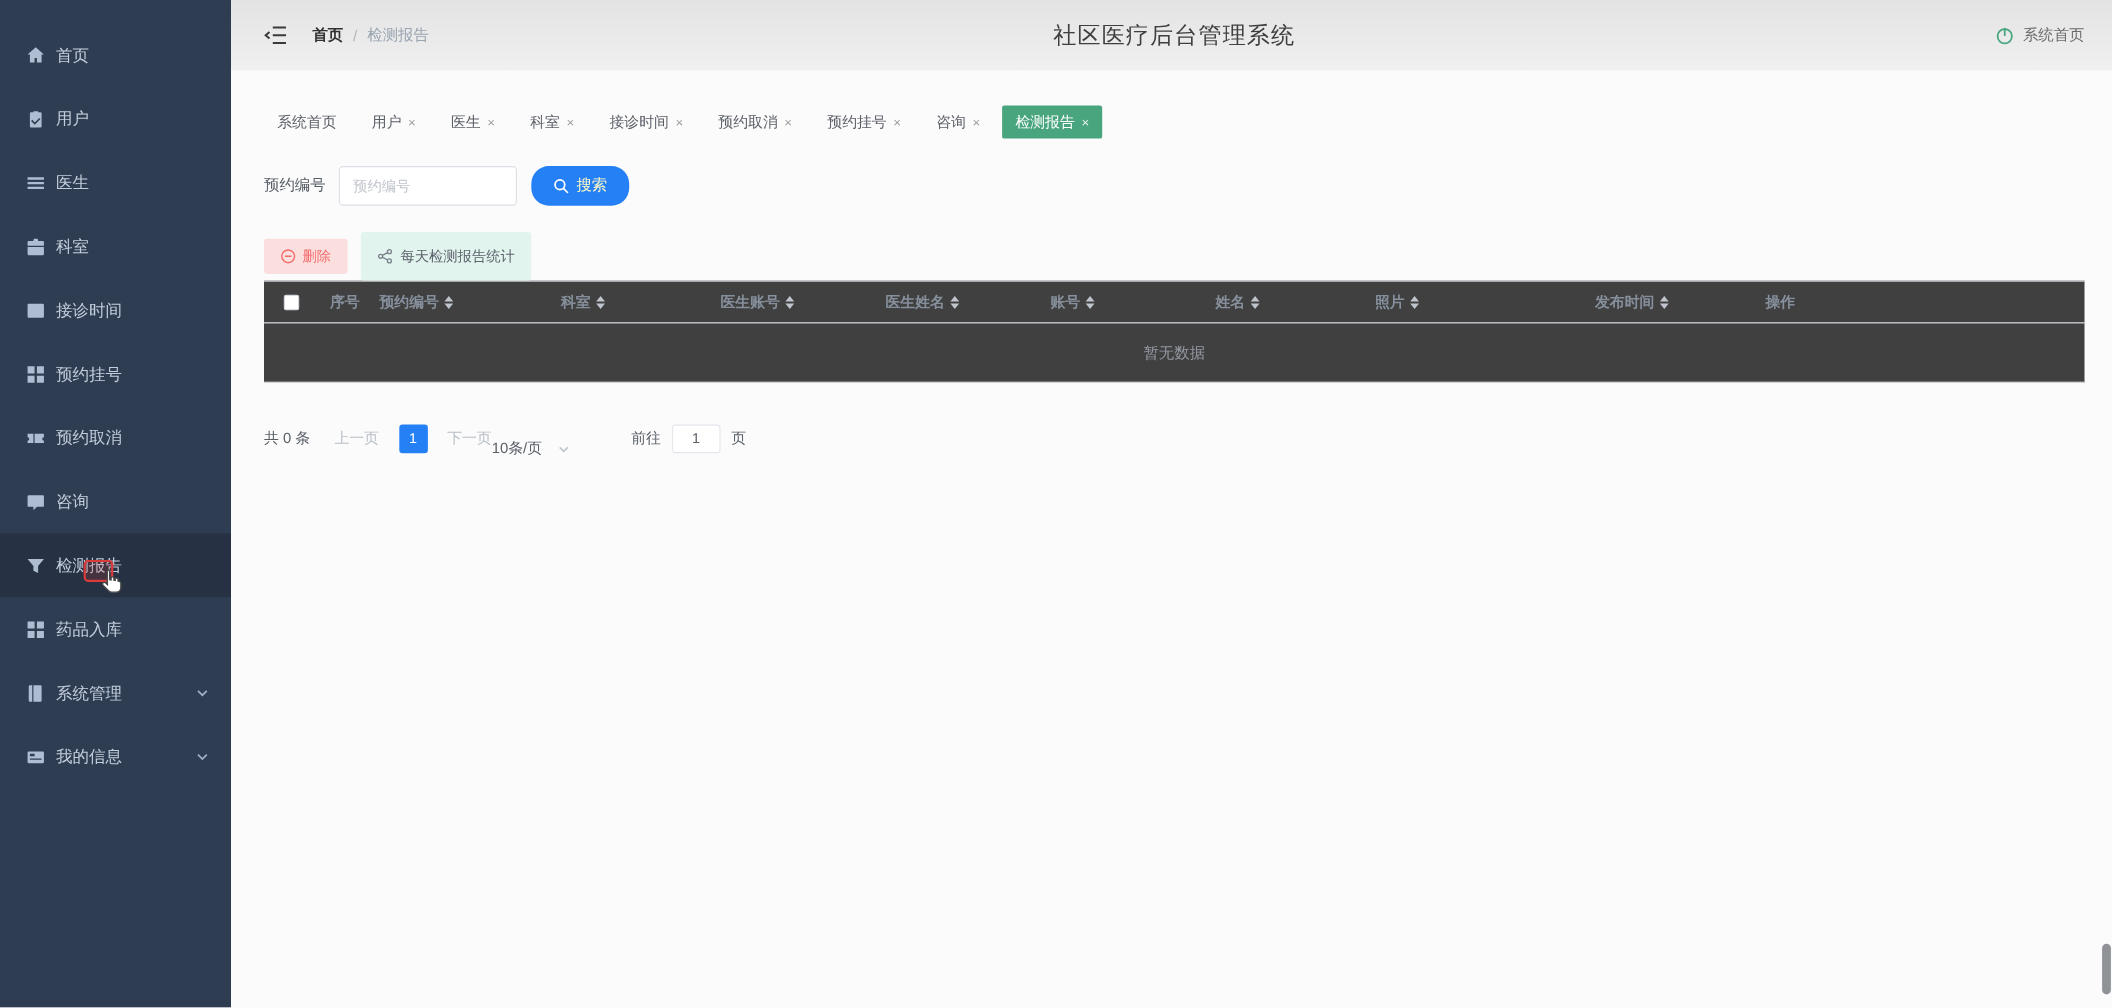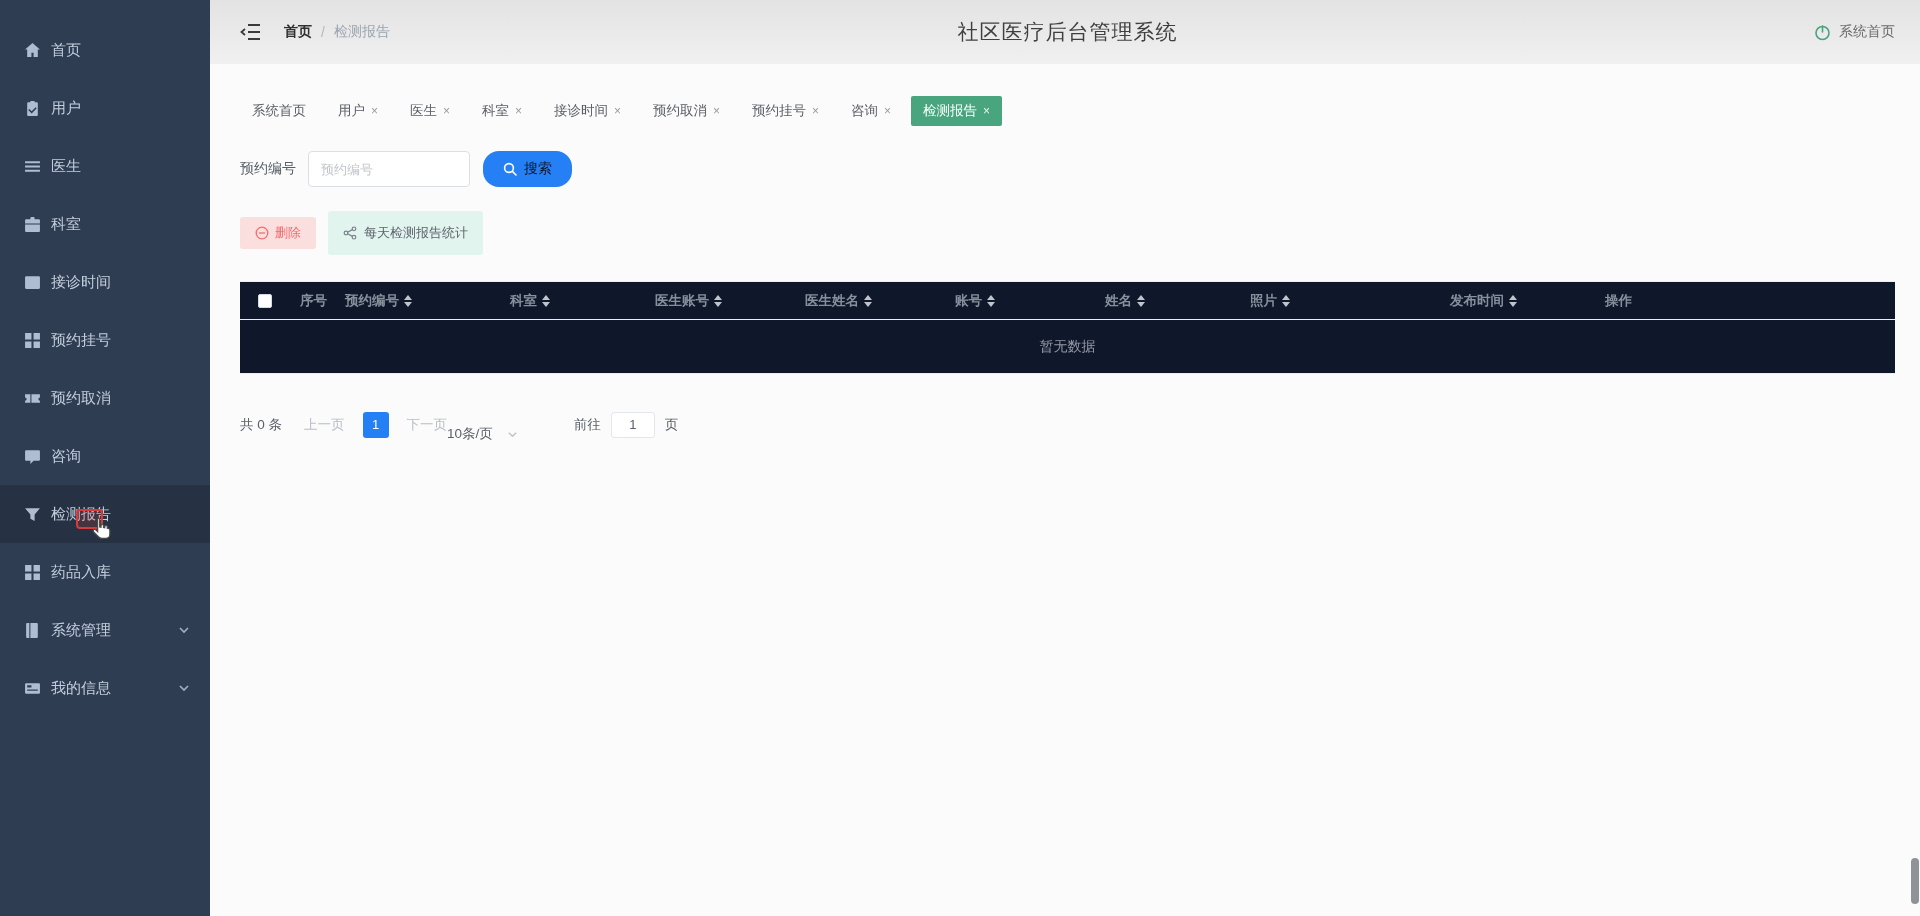--- a/index.html
+++ b/index.html
@@ -67,21 +67,21 @@
   .content { padding:0 30px; }
   .search-row { display:flex; align-items:center; margin-top:34px; }
   .search-label { font-size:14px; color:#565d66; margin-right:12px; }
   .search-input {
     width:162px; height:36px; border:1px solid #dcdfe6; border-radius:4px;
     padding:0 12px; font-size:13px; color:#606266; background:#fff; outline:none;
     font-family:"Liberation Sans","DejaVu Sans",sans-serif;
   }
   .search-input::placeholder { color:#c0c4cc; }
   .btn-search {
-    margin-left:13px; height:36px; padding:16px 20px; background:#2680f5; color:#0f172a;
+    margin-left:13px; height:36px; padding:16px 20px; background:#2680f5; color:#fef9c3;
     border:none; border-radius:16px; font-size:14px; display:flex; align-items:center; cursor:pointer;
     font-family:"Liberation Sans","DejaVu Sans",sans-serif;
   }
   .btn-search .m-icon { width:14px; height:14px; margin-right:7px; }
   .btn-search .m-icon svg { width:14px; height:14px; display:block; }
 
   .toolbar { display:flex; align-items:center; margin-top:24px; }
   .btn-delete {
     height:32px; padding:0 15px; background:#fbdfdf; color:#f56c6c; border:none;
     border-radius:3px; font-size:13px; display:flex; align-items:center; cursor:pointer;
@@ -91,21 +91,21 @@
   .btn-delete .d-icon svg { width:14px; height:14px; display:block; }
   .btn-stats {
     height:44px; padding:0 15px; background:#e2f4ee; color:#5d646d; border:none;
     border-radius:3px; font-size:13px; display:flex; align-items:center; margin-left:12px; cursor:pointer;
     font-family:"Liberation Sans","DejaVu Sans",sans-serif;
   }
   .btn-stats .sh-icon { width:14px; height:14px; margin-right:7px; color:#7b828c; }
   .btn-stats .sh-icon svg { width:14px; height:14px; display:block; }
 
   
-  .table { margin-top:26px; background:#0f172a; border-top:1px solid #ebeef5; width:1655px; }
+  .table { background:#404040; border-top:1px solid #ebeef5; width:1655px; }
   .t-head { display:flex; align-items:center; height:38px; border-bottom:1px solid #ebeef5; }
   .t-cell { font-size:13.5px; color:#86909c; font-weight:bold; padding-left:10px; display:flex; align-items:center; white-space:nowrap; }
   .c-check { width:50px; flex:0 0 50px; justify-content:center; padding-left:0; }
   .c-idx   { width:45px;  flex:0 0 45px; }
   .c-1 { width:165px; flex:0 0 165px; }
   .c-2 { width:145px; flex:0 0 145px; }
   .c-3 { width:150px; flex:0 0 150px; }
   .c-4 { width:150px; flex:0 0 150px; }
   .c-5 { width:150px; flex:0 0 150px; }
   .c-6 { width:145px; flex:0 0 145px; }

